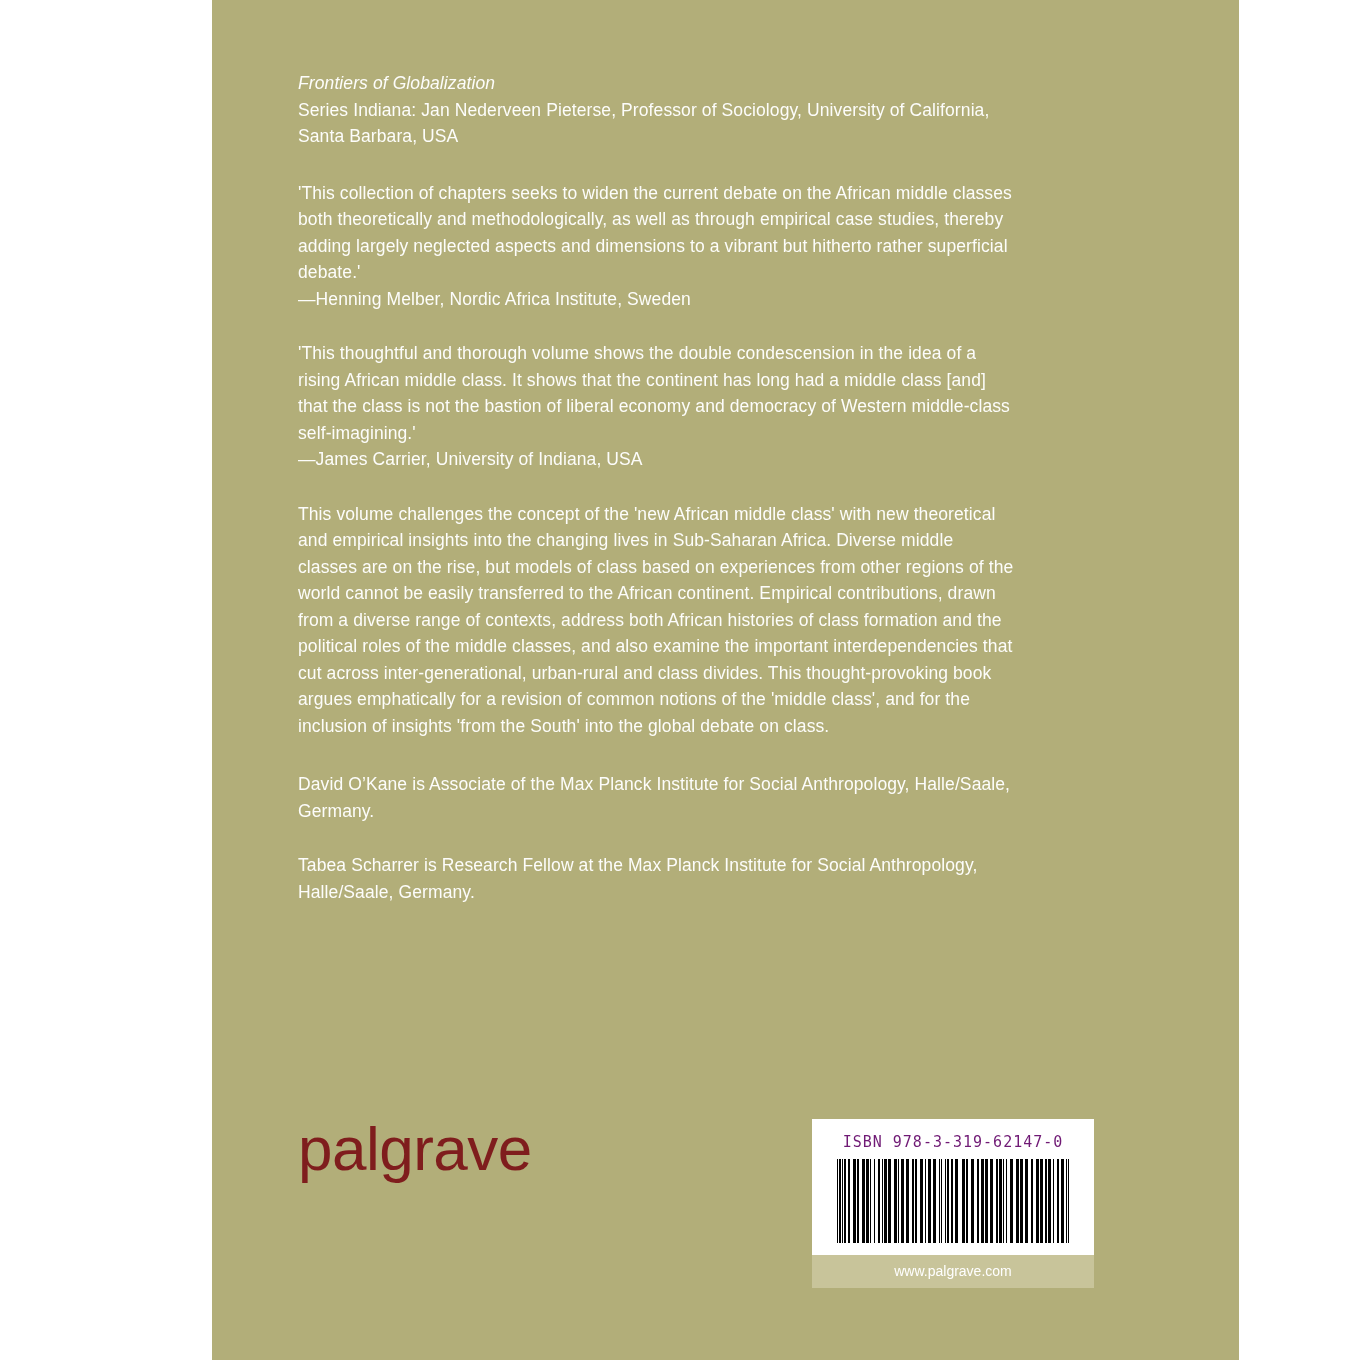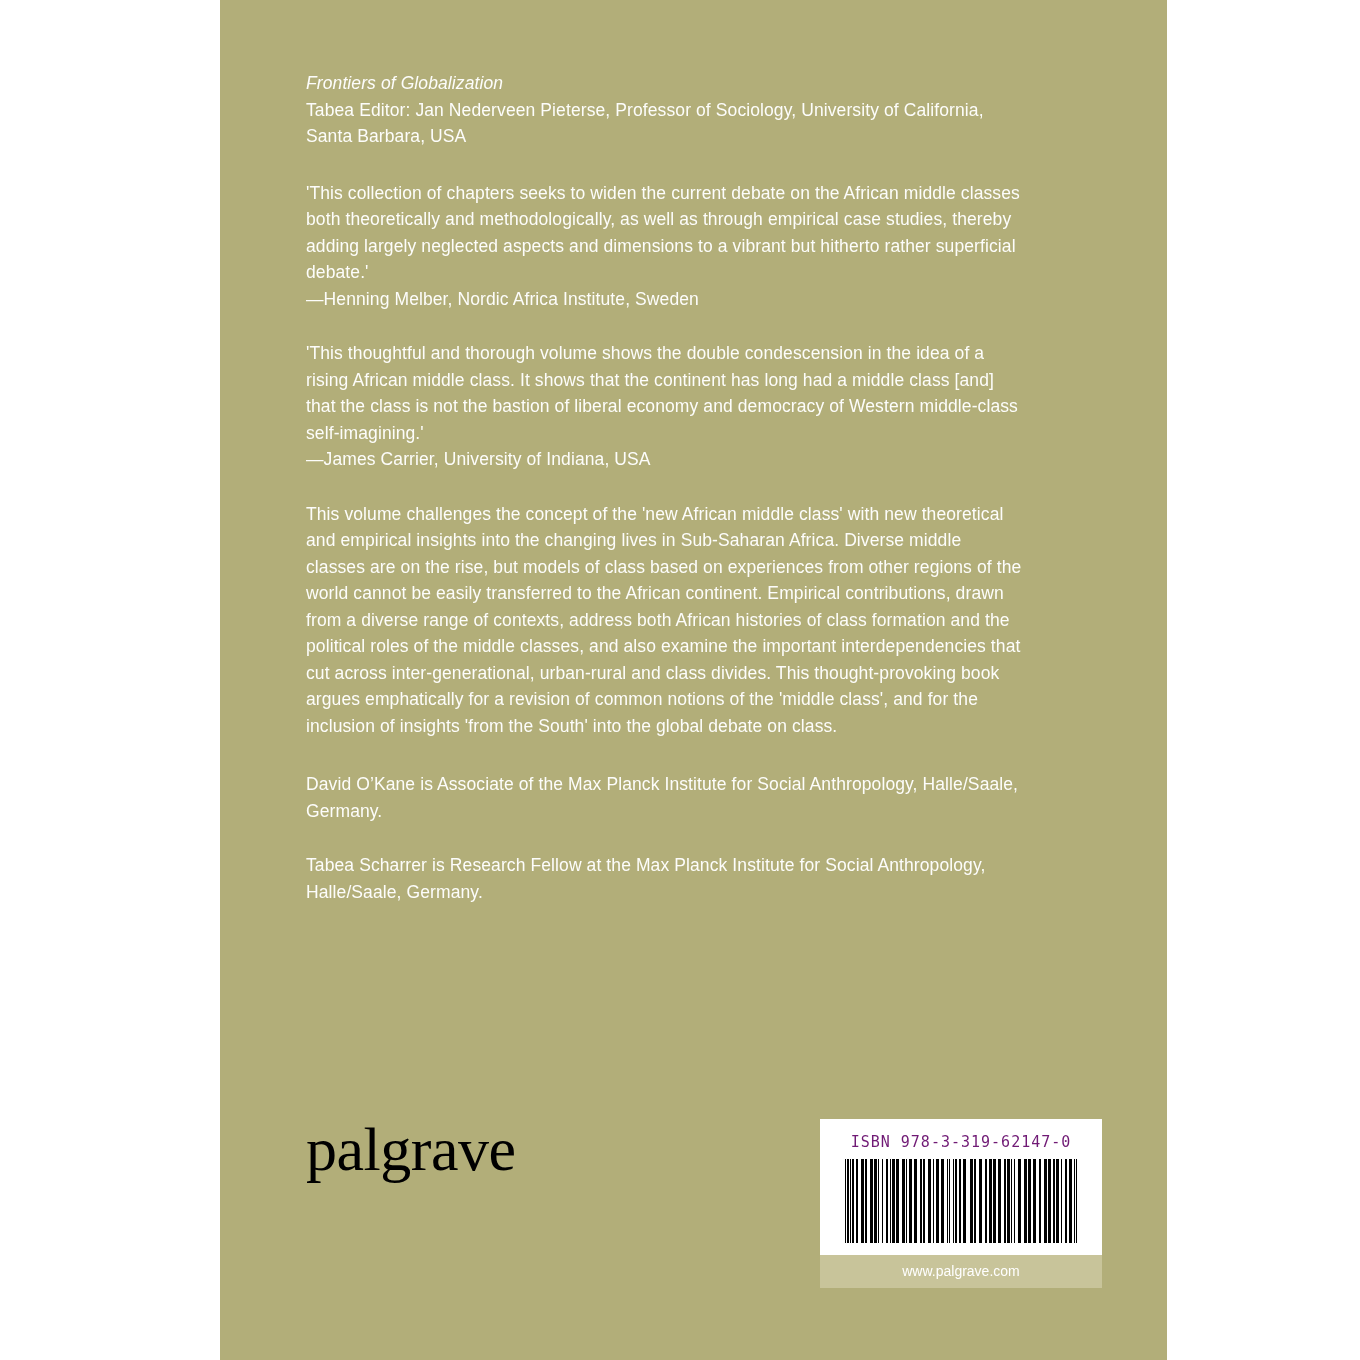--- a/index.html
+++ b/index.html
@@ -14,23 +14,23 @@
     overflow: hidden;
   }
   #page {
     position: relative;
     width: 1360px;
     height: 1360px;
     background: #ffffff;
   }
   #cover {
     position: absolute;
-    left: 220px;
+    left: 212px;
     top: 0;
-    width: 947px;
+    width: 1027px;
     height: 1360px;
     background: #b2ae79;
     color: #ffffff;
   }
   #content {
     position: absolute;
     left: 86px;
     top: 70px;
     width: 718px;
   }
@@ -62,23 +62,22 @@
   }
   .bio {
     margin-bottom: 28px;
   }
 
   
   #logo {
     position: absolute;
     left: 86px;
     bottom: 180px;
-    color: #000000;
+    color: #7f1d1d;
     line-height: 1;
-    font-family: Liberation Serif, serif;
   }
   #logo .line1 {
     font-size: 62px;
     letter-spacing: -0.5px;
     font-weight: 400;
     display: block;
   }
   #logo .line2 {
     font-size: 62px;
     letter-spacing: -0.5px;
@@ -142,21 +141,21 @@
 </head>
 <body>
 
 <div id="page">
   <div id="cover">
 
     <div id="content">
 
       <div class="para series-block">
         <span class="series-title">Frontiers of Globalization</span>
-        <span>Tabea Editor: </span><span class="bold">Jan Nederveen Pieterse</span><span>, Professor of Sociology, University of California, Santa Barbara, USA</span>
+        <span>Series Indiana: </span><span class="bold">Jan Nederveen Pieterse</span><span>, Professor of Sociology, University of California, Santa Barbara, USA</span>
       </div>
 
       <div class="para blurb">
         <span>'This collection of chapters seeks to widen the current debate on the African middle classes both theoretically and methodologically, as well as through empirical case studies, thereby adding largely neglected aspects and dimensions to a vibrant but hitherto rather superficial debate.'</span>
         <span class="attrib"><span class="bold">—Henning Melber</span><span>, Nordic Africa Institute, Sweden</span></span>
       </div>
 
       <div class="para blurb">
         <span>'This thoughtful and thorough volume shows the double condescension in the idea of a rising African middle class. It shows that the continent has long had a middle class [and] that the class is not the bastion of liberal economy and democracy of Western middle-class self-imagining.'</span>
         <span class="attrib"><span class="bold">—James Carrier</span><span>, University of Indiana, USA</span></span>

